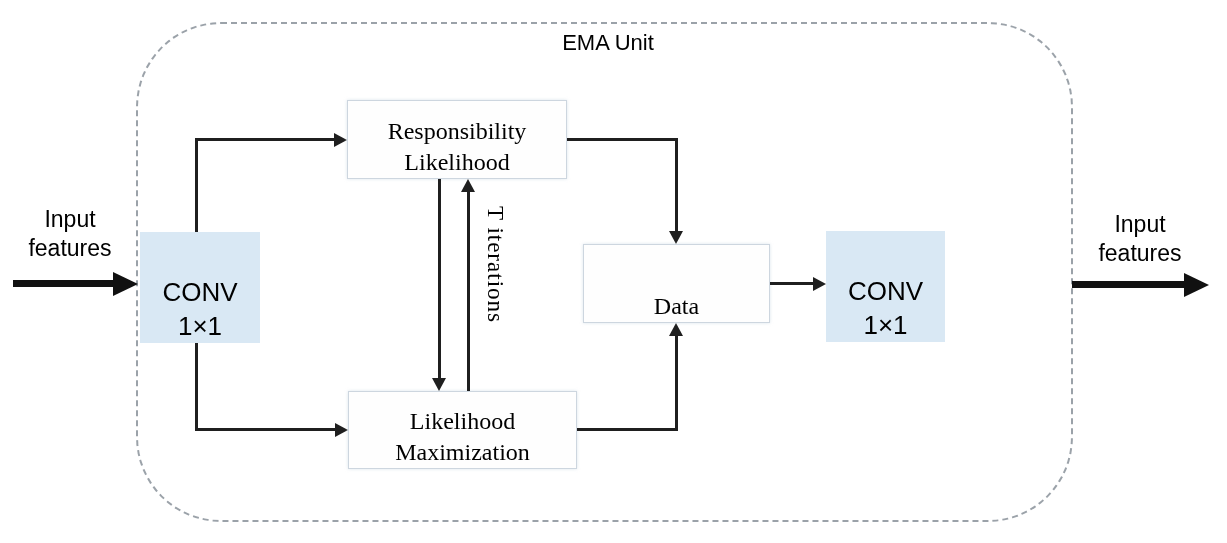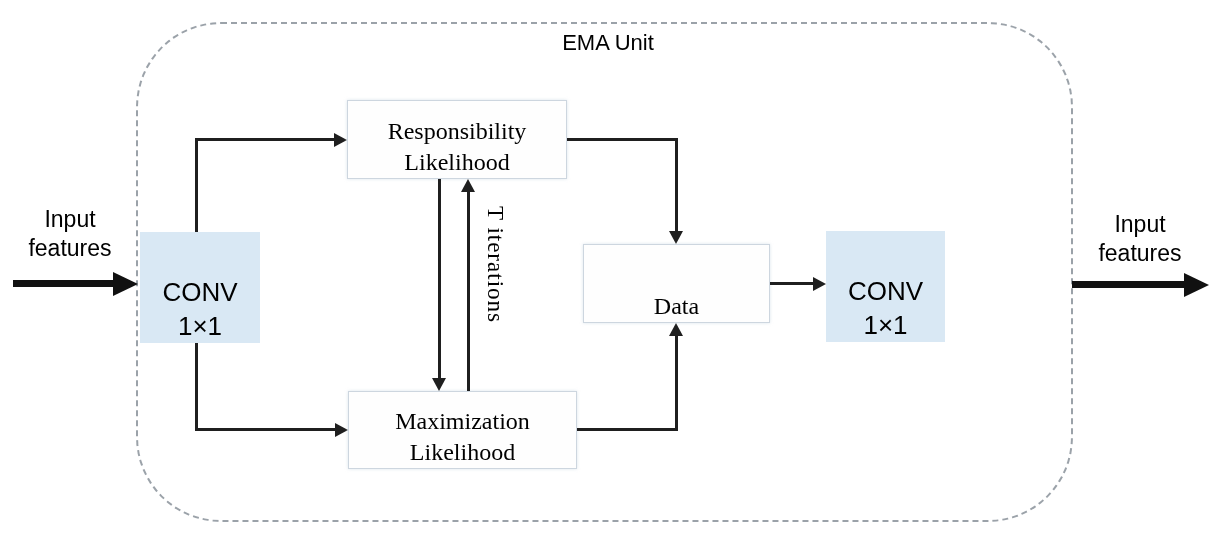--- a/index.html
+++ b/index.html
@@ -109,22 +109,22 @@
   <div class="vline" style="left:195px;top:343px;height:88px;"></div>
   <div class="hline" style="left:195px;top:428px;width:141px;"></div>
   <div class="ah right" style="left:335px;top:423px;"></div>
 
   <div class="box white box-resp">
     <div>Responsibility</div>
     <div>Likelihood</div>
   </div>
 
   <div class="box white box-lik">
+    <div>Likelihood</div>
     <div>Maximization</div>
-    <div>Likelihood</div>
   </div>
 
   <div class="vline" style="left:438px;top:179px;height:200px;"></div>
   <div class="ah down" style="left:432px;top:378px;"></div>
   <div class="vline" style="left:467px;top:191px;height:200px;"></div>
   <div class="ah up" style="left:461px;top:179px;"></div>
 
   <div class="vert-text">T iterations</div>
 
   <div class="hline" style="left:567px;top:138px;width:111px;"></div>

